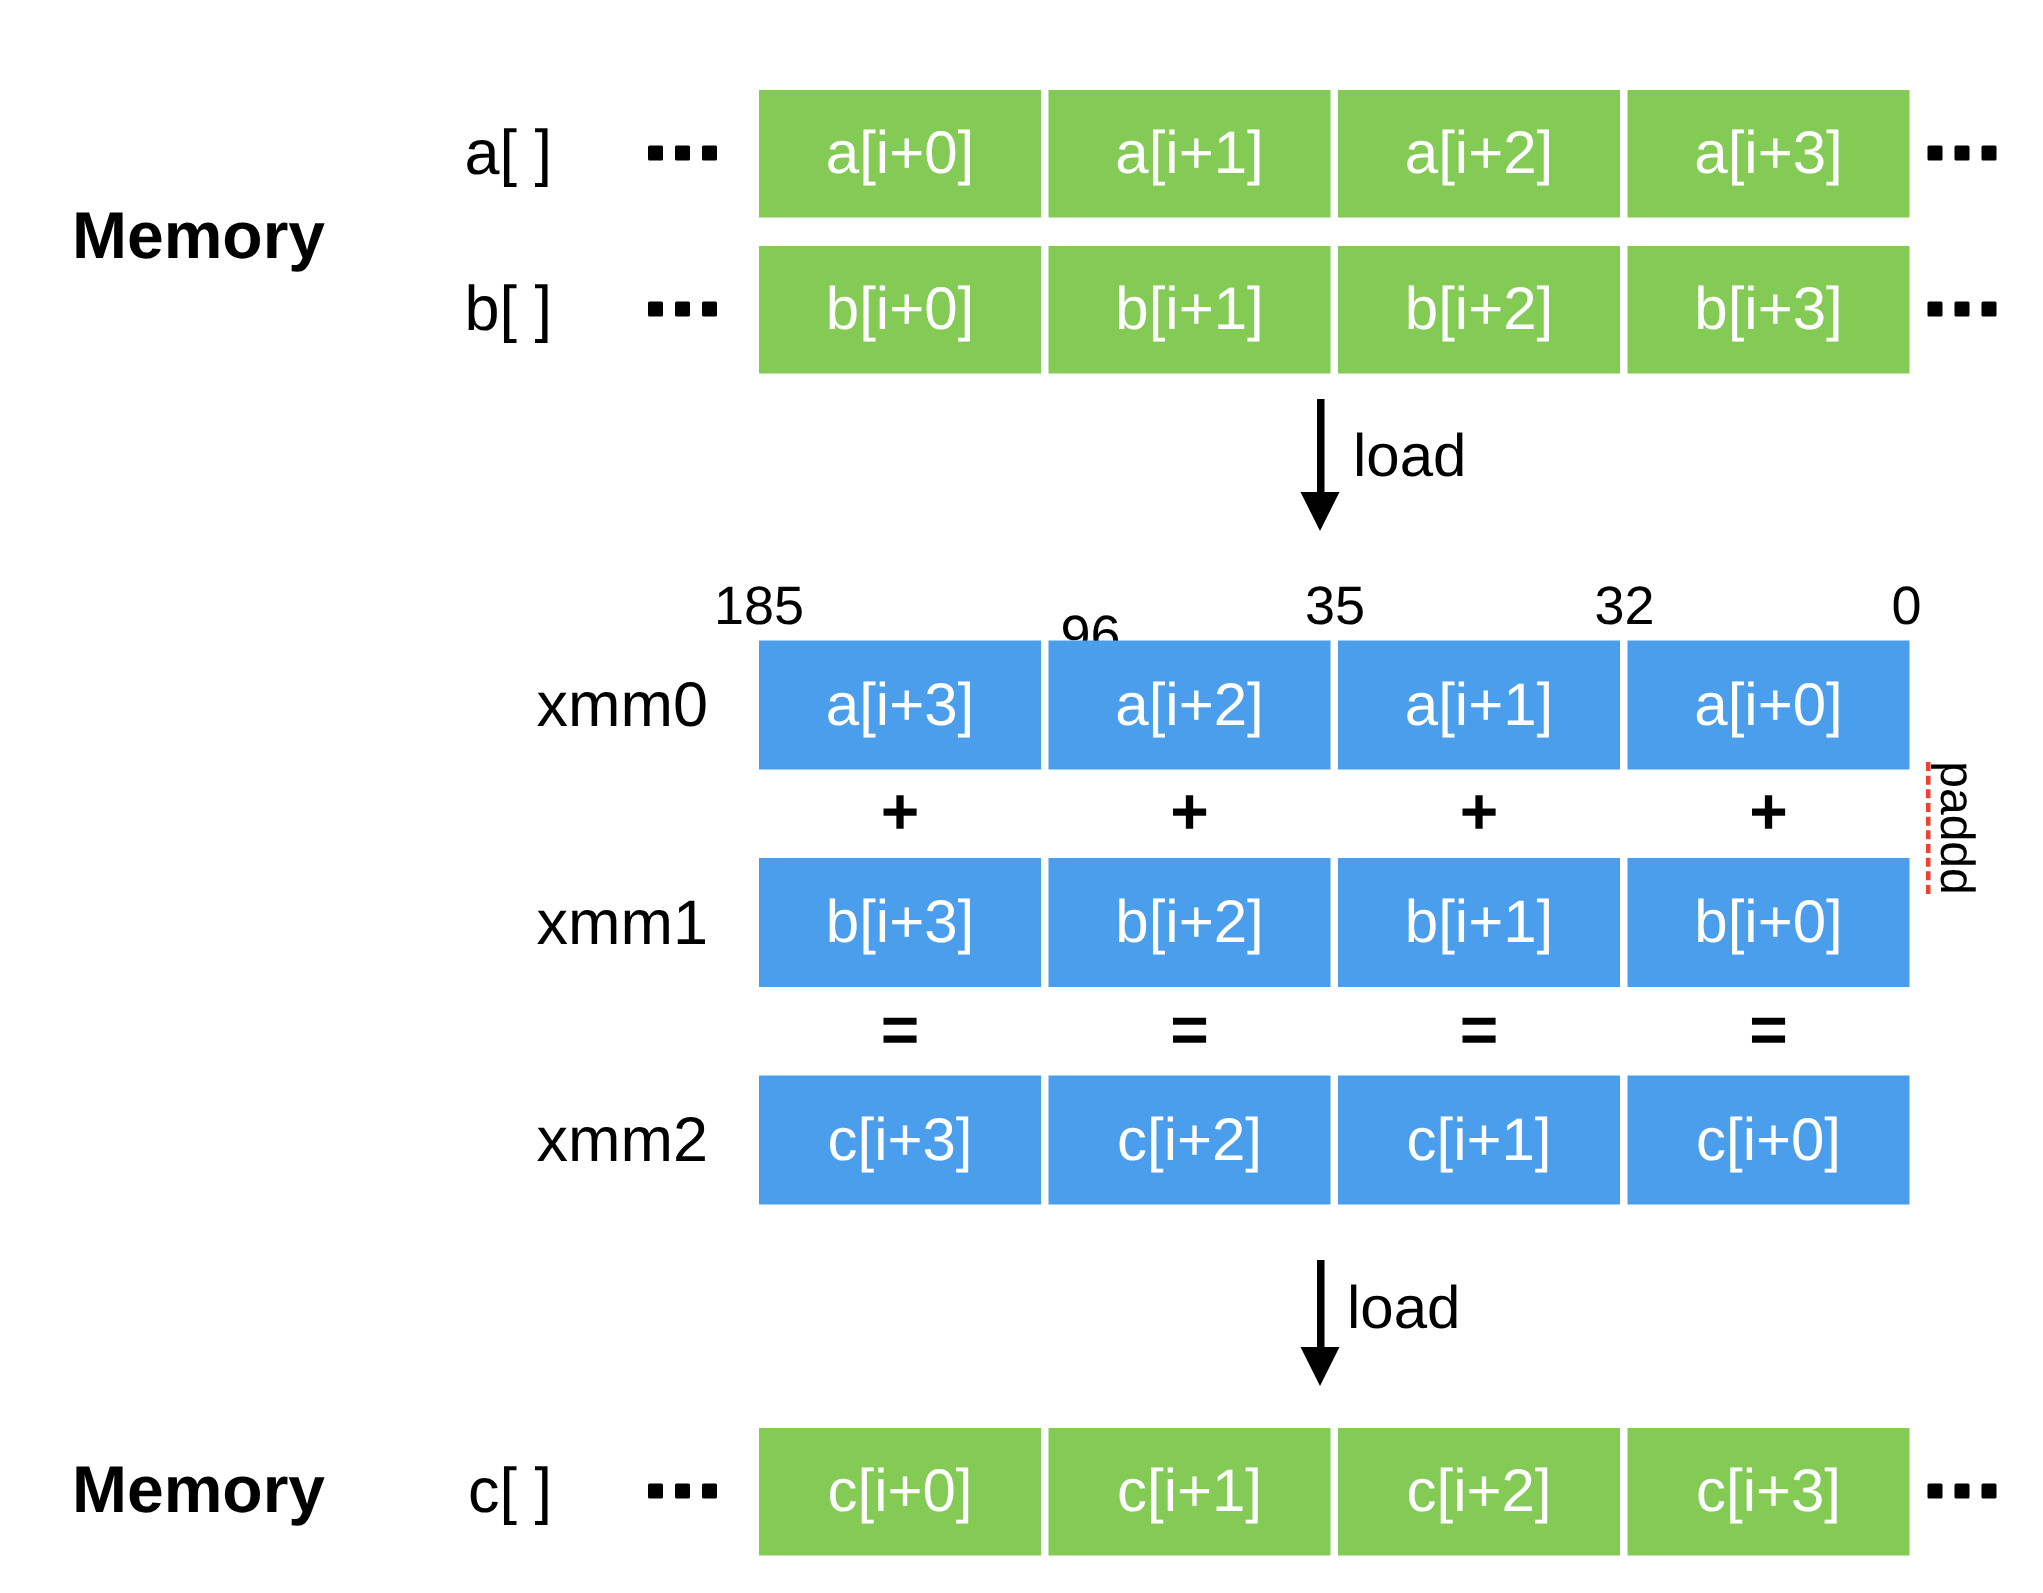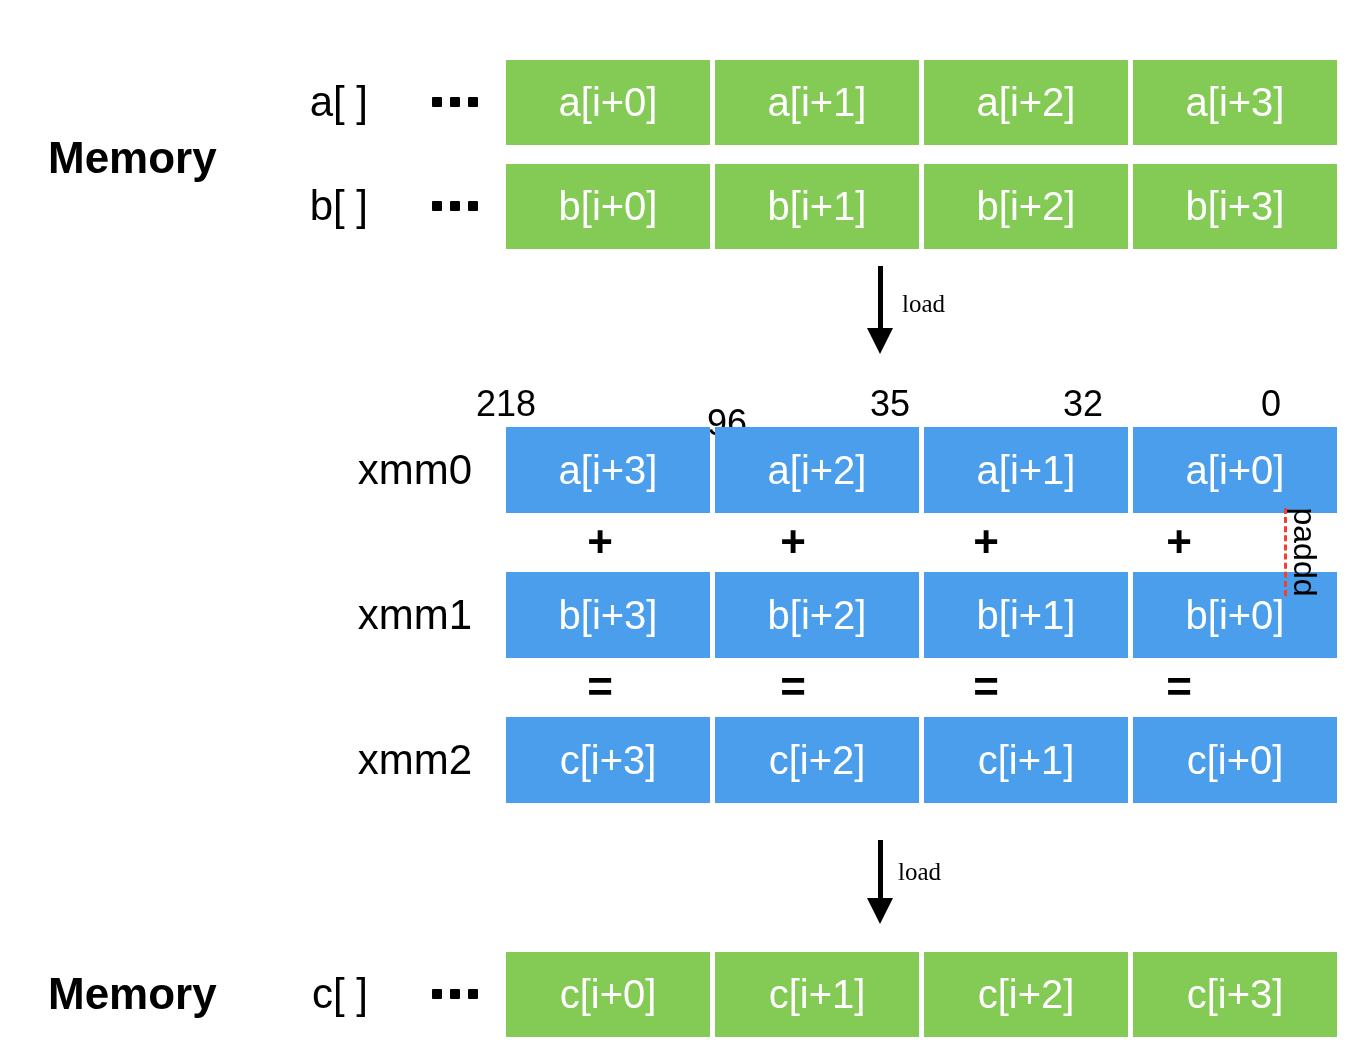--- a/index.html
+++ b/index.html
@@ -2,42 +2,42 @@
 <html style="--green: #84cb55; --blue: #4a9eeb; --red: #f0402f; --black: #000000; --white: #ffffff;"><head>
 <meta charset="utf-8">
 <style>
   html,body { margin:0; padding:0; background:#ffffff; }
   .canvas {
     position:relative; width:1362px; height:1062px; background:#ffffff;
     font-family:"Liberation Sans", sans-serif; color:#000; overflow:hidden;
   }
   .cellrow { position:absolute; left:506px; display:flex; gap:5px; }
   .cell {
-    width:204px; display:flex; align-items:center; justify-content:center;
+    width:188px; display:flex; align-items:center; justify-content:center;
     color:#ffffff; font-size:40px;
   }
   .mem  { height:85px; background:var(--green); }
   .reg  { height:86px; background:var(--blue); }
   .rlabel {
     position:absolute; width:190px; height:62px; font-size:42px;
     display:flex; align-items:center; justify-content:flex-end;
   }
   .slabel {
     position:absolute; height:64px; font-size:44px; font-weight:bold;
     display:flex; align-items:center;
   }
   .dots { position:absolute; width:46px; height:10px; display:flex; gap:8px; }
   .dots i { width:10px; height:10px; background:var(--black); border-radius:1px; }
   .aline { position:absolute; width:5px; background:var(--black); }
   .ahead {
     position:absolute; width:0; height:0;
     border-left:13px solid transparent; border-right:13px solid transparent;
     border-top:26px solid var(--black);
   }
-  .alabel { position:absolute; height:40px; font-size:25px; display:flex; align-items:center;font-family:Liberation Serif, serif; }
+  .alabel { position:absolute; height:40px; font-size:40px; display:flex; align-items:center; }
   .bit { position:absolute; top:384px; line-height:40px; font-size:36px; transform:translateX(-50%); }
   .op { position:absolute; transform:translate(-50%,-50%); font-size:44px; font-weight:bold; }
   .instr {
     position:absolute; left:1243px; top:532px; width:120px; height:40px;
     display:flex; align-items:center; justify-content:center; transform:rotate(90deg);
   }
   .instr span {
     font-size:32px; line-height:1; border-bottom:3px dashed var(--red); padding-bottom:2px;
   }
 </style>
@@ -82,21 +82,21 @@
     <div class="cell mem">b[i+0]</div>
     <div class="cell mem">b[i+1]</div>
     <div class="cell mem">b[i+2]</div>
     <div class="cell mem">b[i+3]</div>
   </div>
 
   <div class="aline" style="left:878px; top:266px; height:62px;"></div>
   <div class="ahead" style="left:867px; top:328px;"></div>
   <div class="alabel" style="left:902px; top:284px;">load</div>
 
-  <div class="bit" style="left:506px;">218</div>
+  <div class="bit" style="left:506px;">185</div>
   <div class="bit" style="left:727px;margin-top:19px;">96</div>
   <div class="bit" style="left:890px;">35</div>
   <div class="bit" style="left:1083px;">32</div>
   <div class="bit" style="left:1271px;">0</div>
 
 
   <div class="rlabel" style="left:282px; top:439px;">xmm0</div>
   <div class="rlabel" style="left:282px; top:584px;">xmm1</div>
   <div class="rlabel" style="left:282px; top:729px;">xmm2</div>
 

